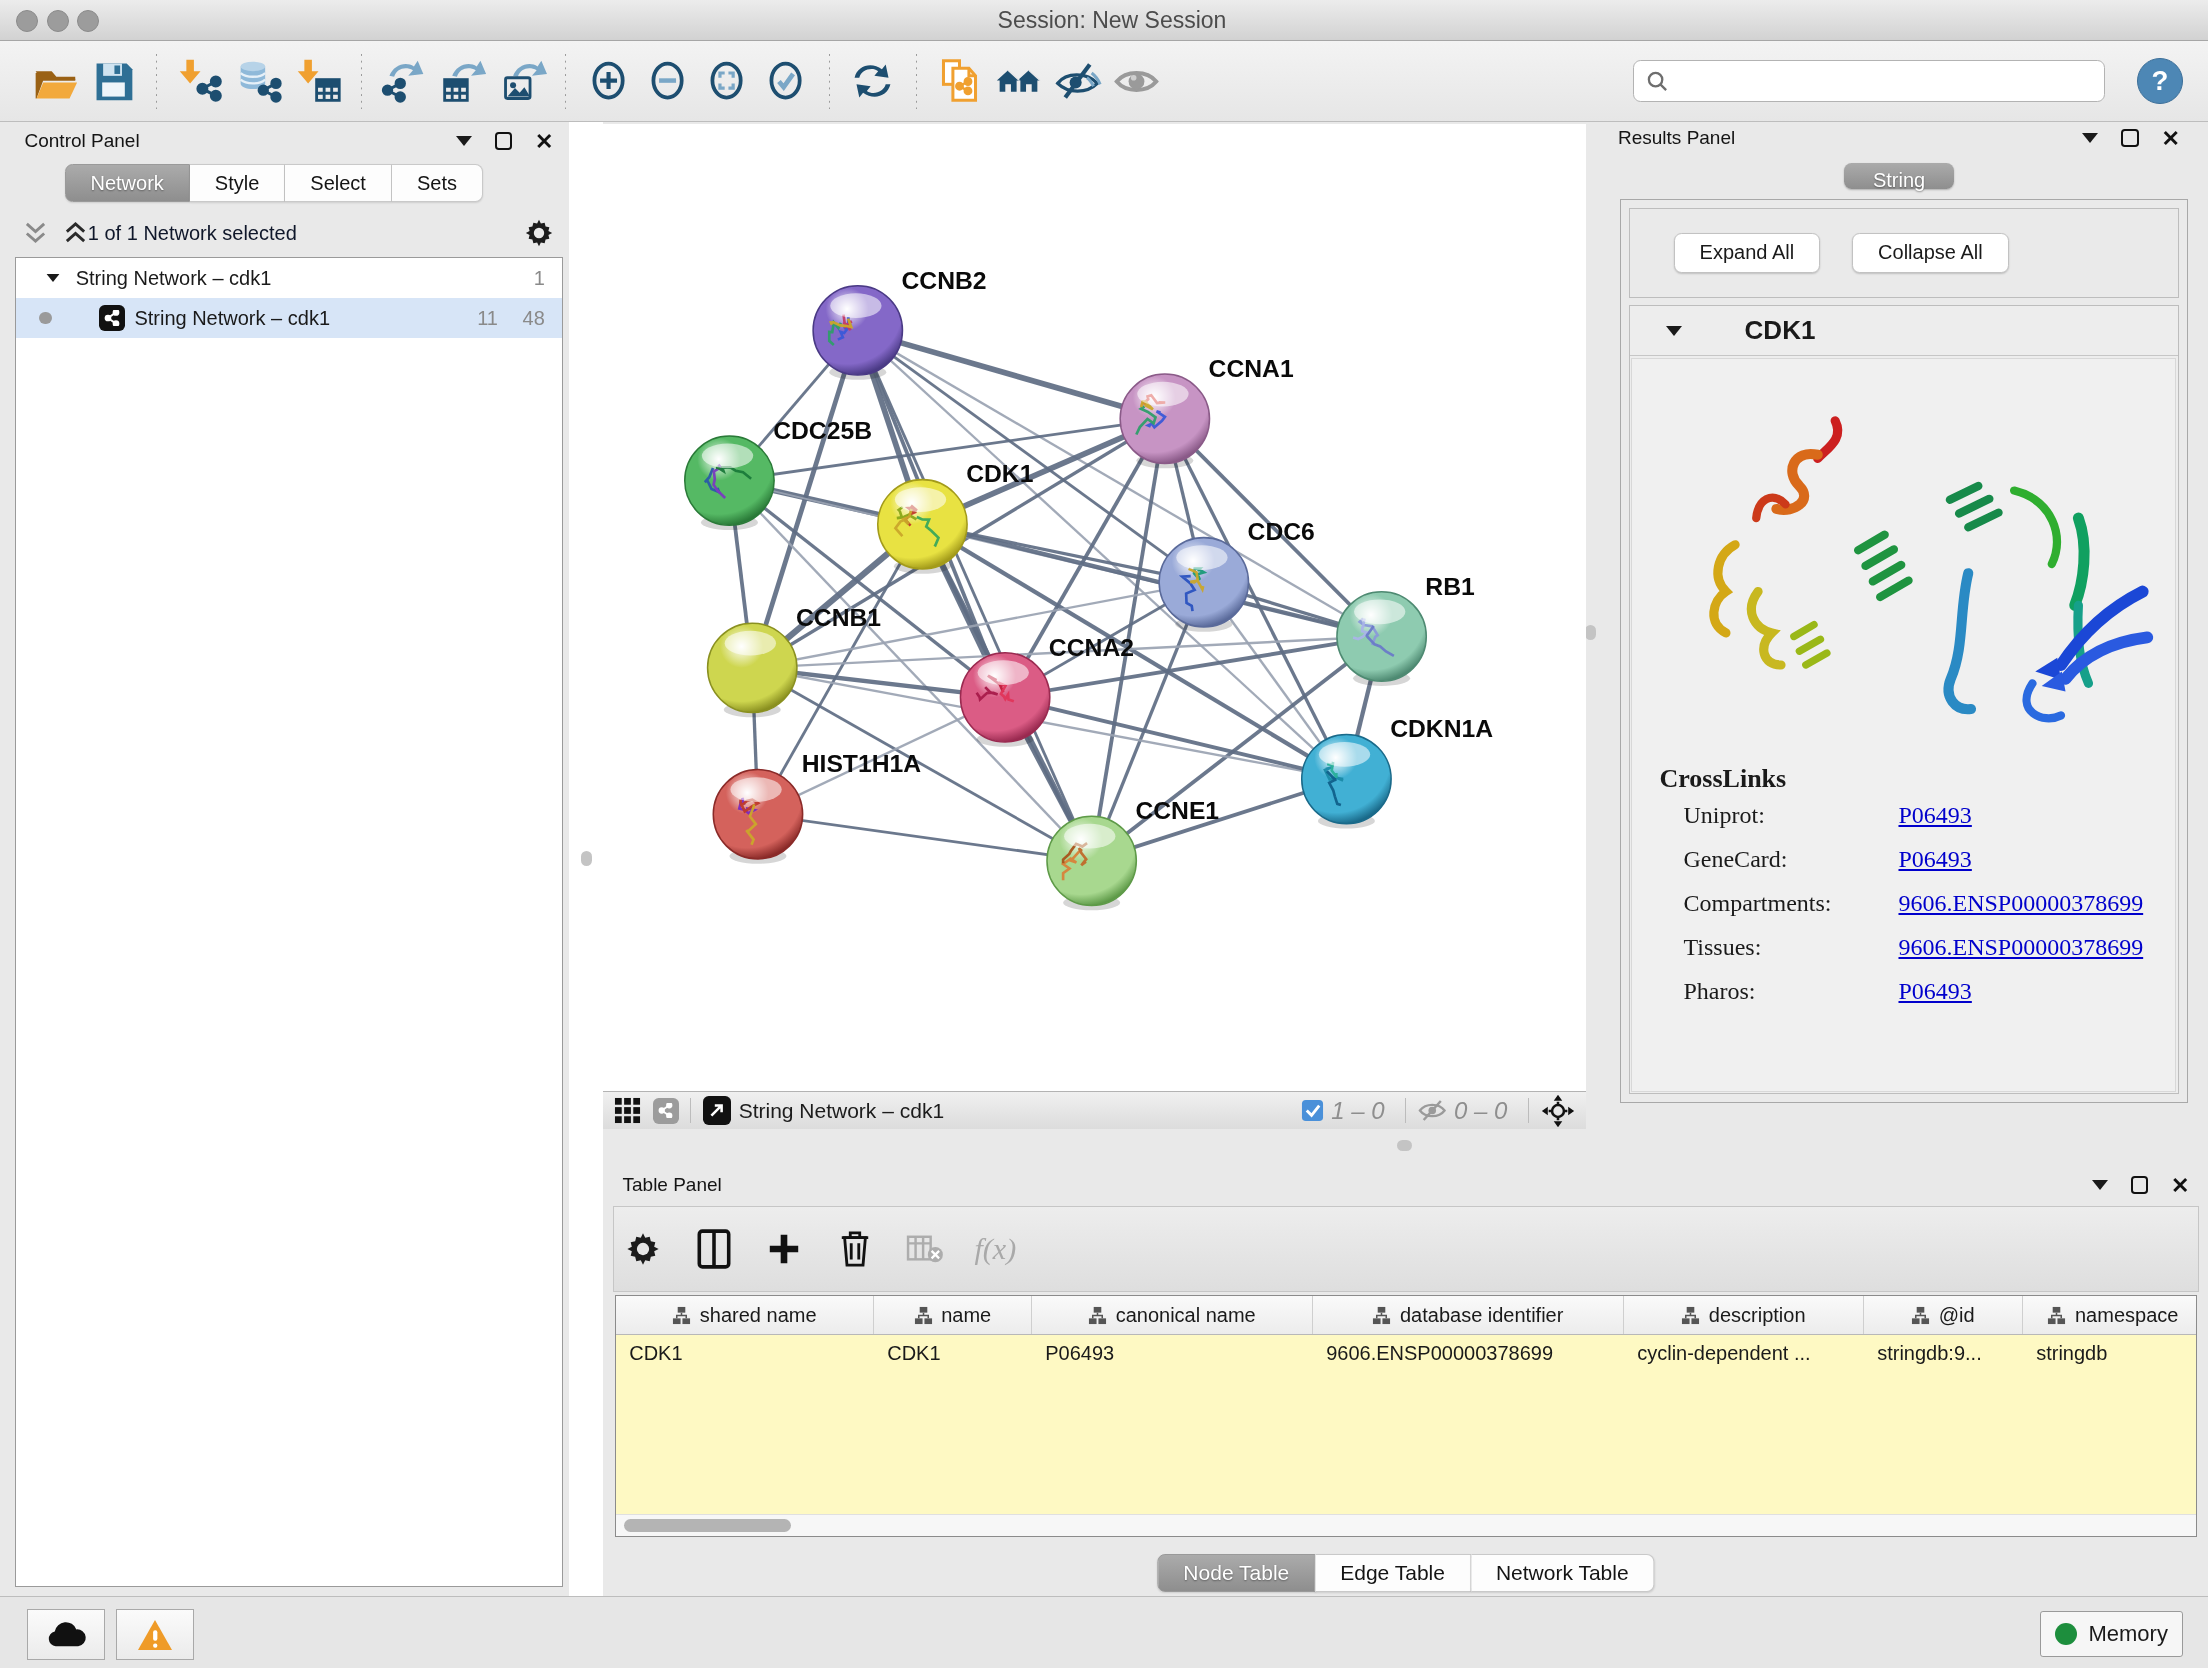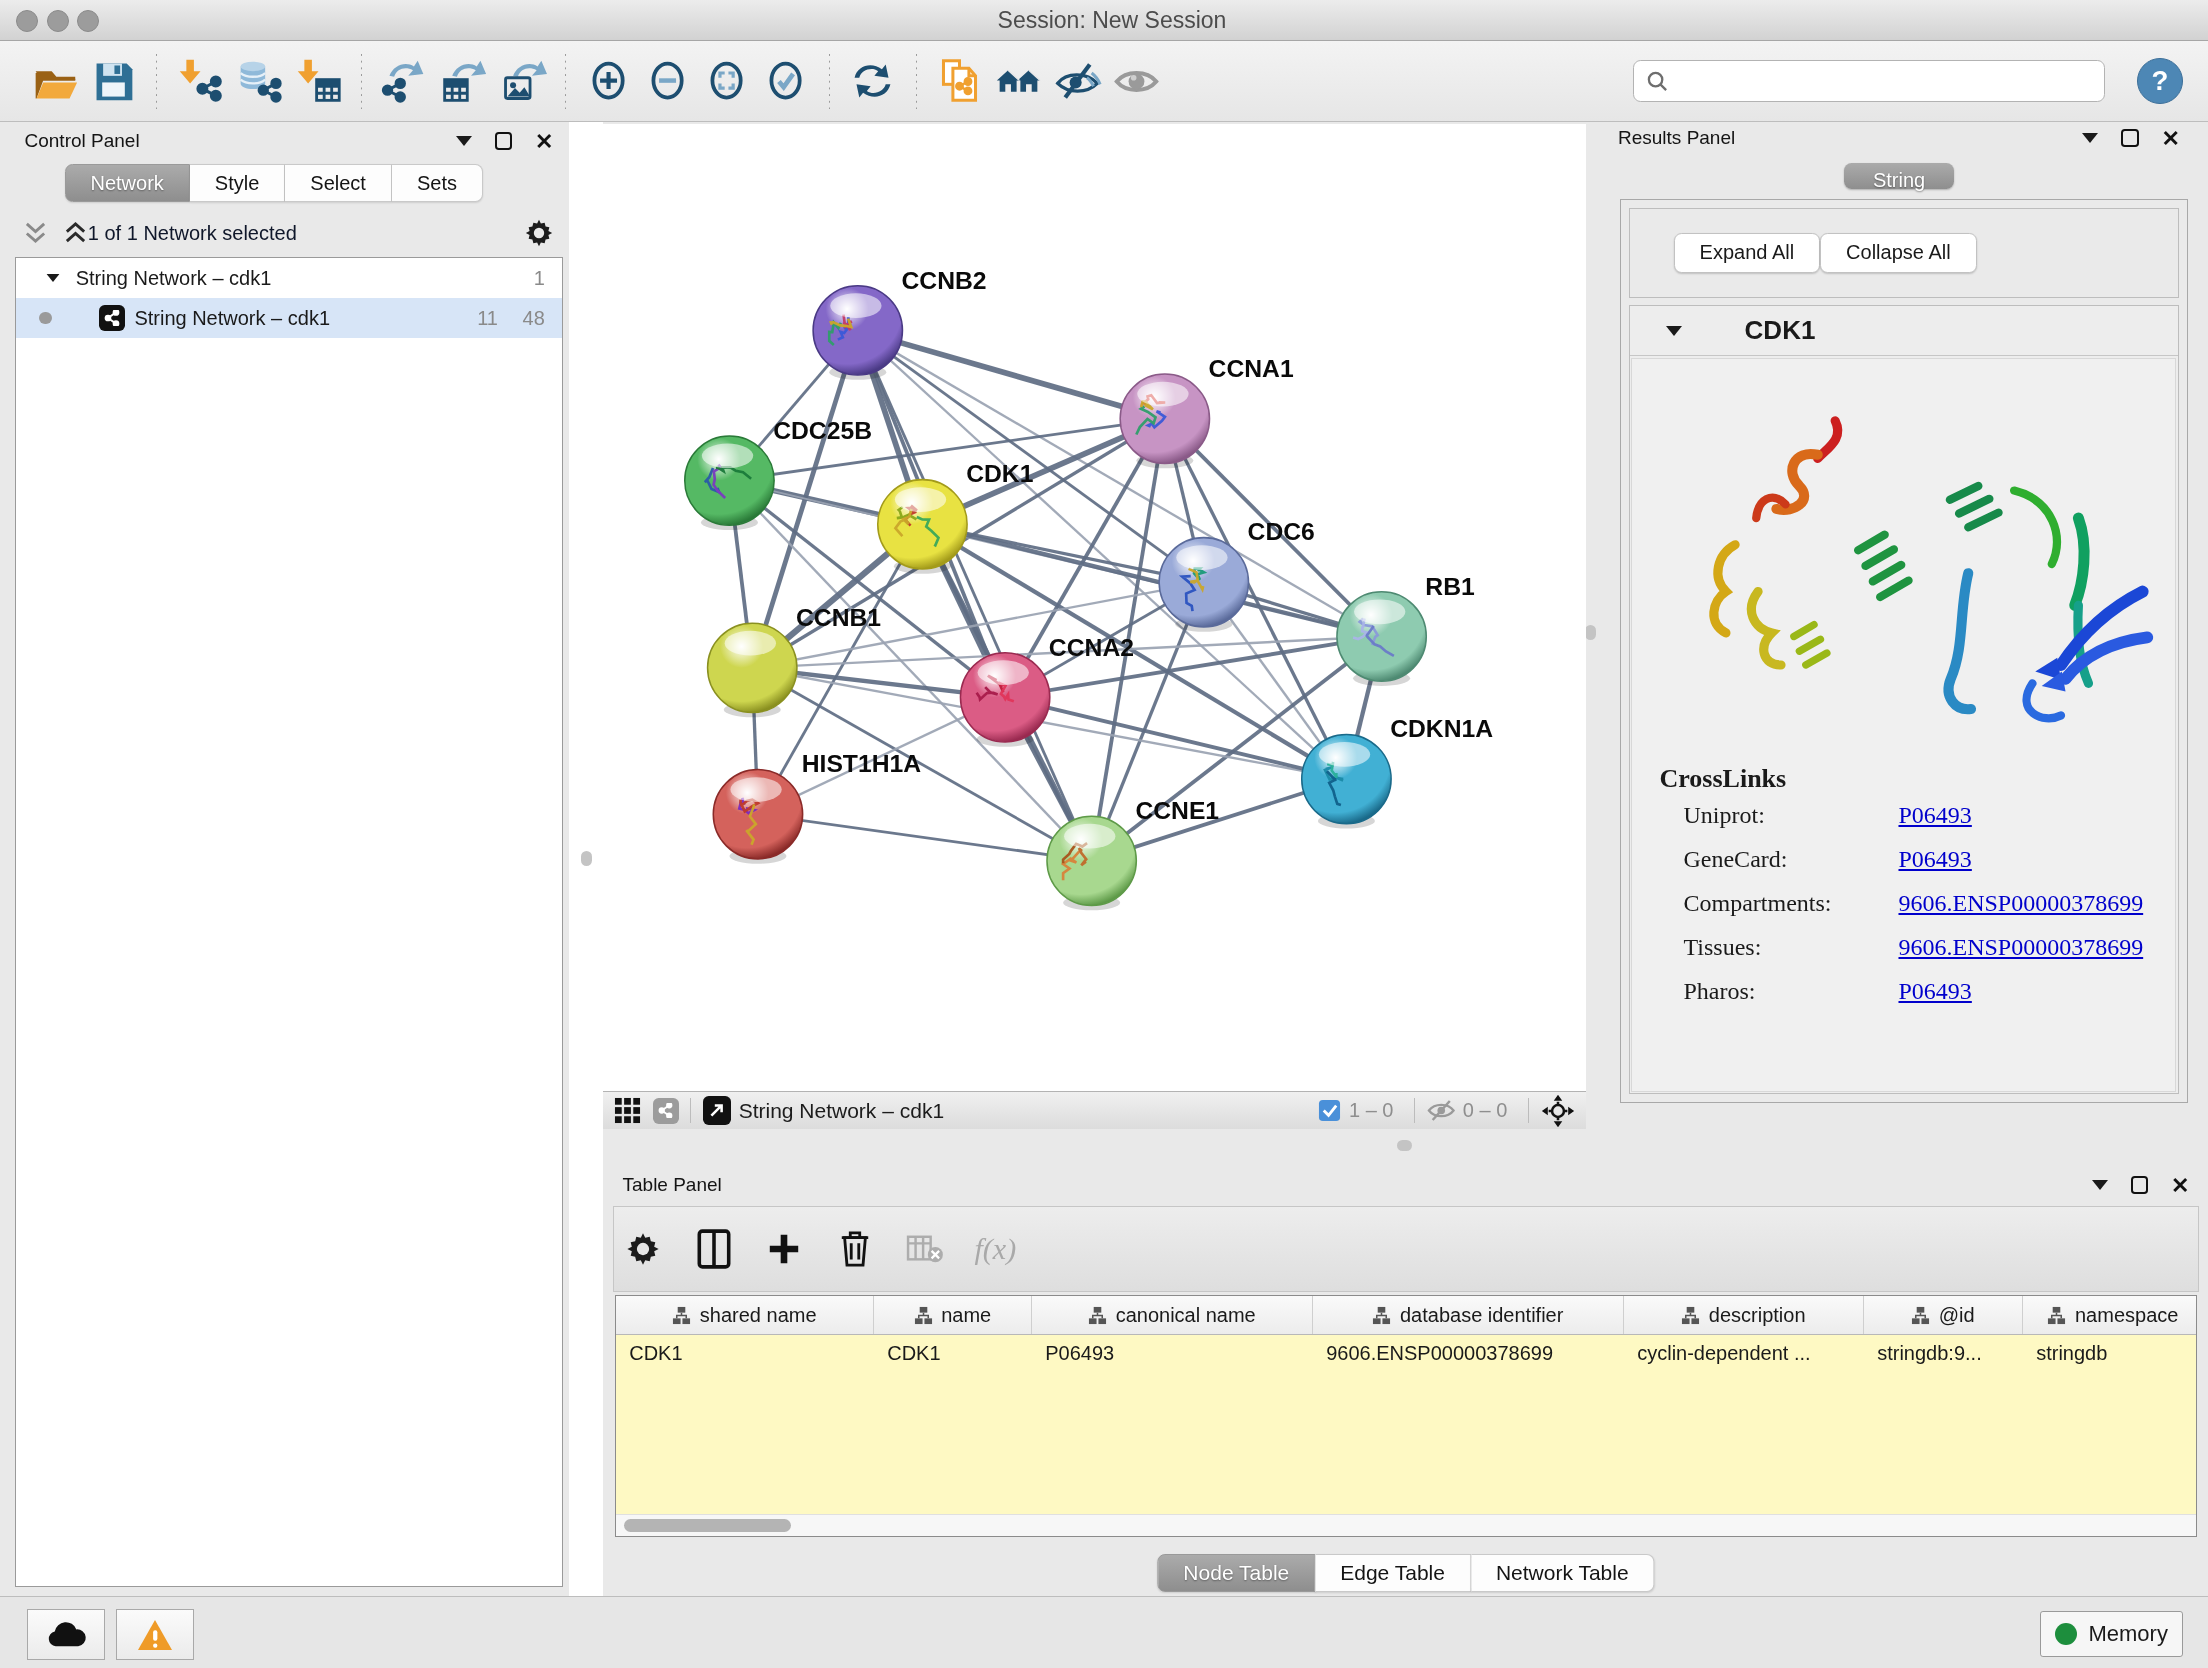--- a/index.html
+++ b/index.html
@@ -60,35 +60,35 @@
   .share-badge{width:26px;height:26px;border-radius:5.7px;background:#111;display:flex;align-items:center;
     justify-content:center;margin-right:9.5px;}
   
   #network-panel{position:absolute;left:603px;top:124px;width:983px;height:1005px;background:#fff;}
   #net-canvas{position:absolute;left:0;top:0;right:0;bottom:38px;background:#fff;overflow:hidden;}
   #net-footer{position:absolute;left:0;right:0;bottom:0;height:38px;
     background:linear-gradient(#f0f0f0,#dcdcdc);border-top:1px solid #b3b3b3;
     display:flex;align-items:center;padding:0 11.4px;box-sizing:border-box;}
   .nf-sep{width:1px;height:25px;background:#bcbcbc;margin:0 11.4px;}
   #net-footer .nf-title{font-size:21px;color:#1c1c1c;margin-left:7.6px;}
-  .nf-count{font-size:20px;color:#8e8e8e;margin:0 9.5px 0 7.6px;}
+  .nf-count{font-size:24px;color:#8e8e8e;margin:0 9.5px 0 7.6px;font-style:italic;}
   .black-badge{width:28.5px;height:28.5px;border-radius:5.7px;background:#111;display:flex;
     align-items:center;justify-content:center;}
   .gray-badge{width:26px;height:26px;border-radius:5.7px;background:#9c9c9c;display:flex;
     align-items:center;justify-content:center;}
   
   #results-panel{position:absolute;left:1599px;top:121px;width:600px;height:1035px;}
   #results-tab-row{display:flex;justify-content:center;margin-top:7.6px;}
   #results-tab{height:26px;line-height:34px;padding:0 28.5px;border-radius:7.6px;
     background:linear-gradient(#ababab,#8e8e8e);color:#fff;font-size:20px;
     text-shadow:0 1px 1.9px rgba(0,0,0,.4);box-shadow:0 1px 1.9px rgba(0,0,0,.25);}
   #results-box{position:absolute;left:21px;right:11.4px;top:78px;bottom:53px;background:#eaeaea;
     border:1px solid #a8a8a8;display:flex;flex-direction:column;}
   #results-buttons{margin:7.6px;border:1px solid #bdbdbd;height:88px;display:flex;align-items:center;
-    padding-left:44px;flex:none;}
+    padding-left:44px;gap:32px;flex:none;}
   .res-btn{height:38px;padding:0 25px;background:#fff;border:1px solid #c2c2c2;border-radius:7.6px;
     font-size:20px;display:flex;align-items:center;box-shadow:0 1px 1.9px rgba(0,0,0,.18);}
   #protein-card{margin:0 7.6px 7.6px 7.6px;border:1px solid #bdbdbd;flex:1;display:flex;
     flex-direction:column;overflow:hidden;background:#ededed;}
   #card-header{height:49px;display:flex;align-items:center;border-bottom:1px solid #c6c6c6;flex:none;}
   #card-header .tri-down{margin-left:36px;}
   #protein-name{font-size:26px;font-weight:bold;margin-left:63px;}
   #card-body{flex:1;border:1px solid #d8d8d8;margin:1.9px;background:#f0f0f0;overflow:hidden;}
   #protein-desc{font-size:22px;padding:13.3px 0 5.7px 17px;}
   #protein-img{display:block;margin:0 auto;}

